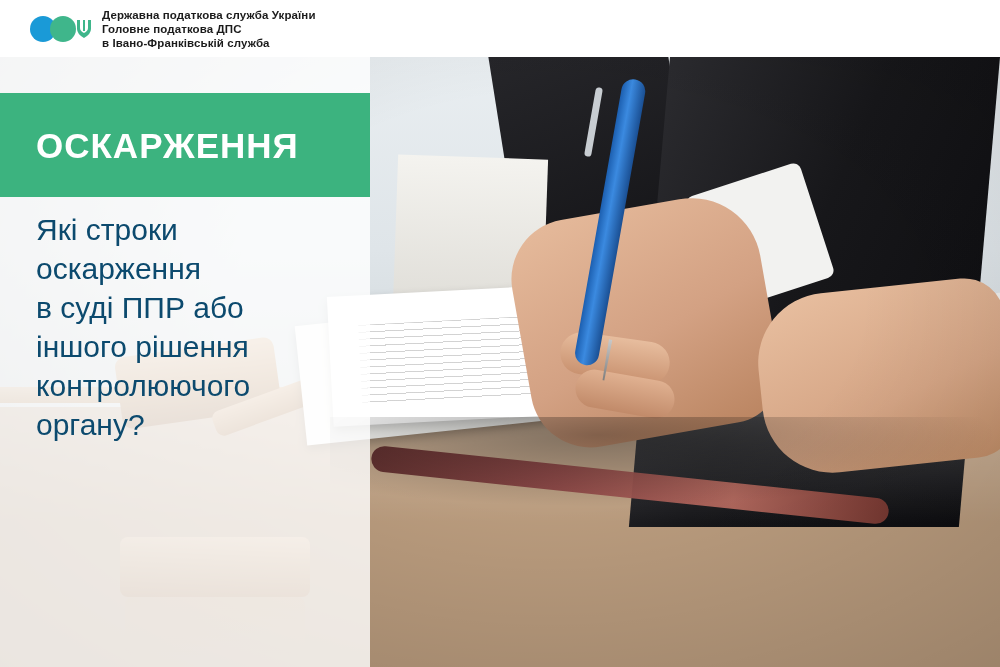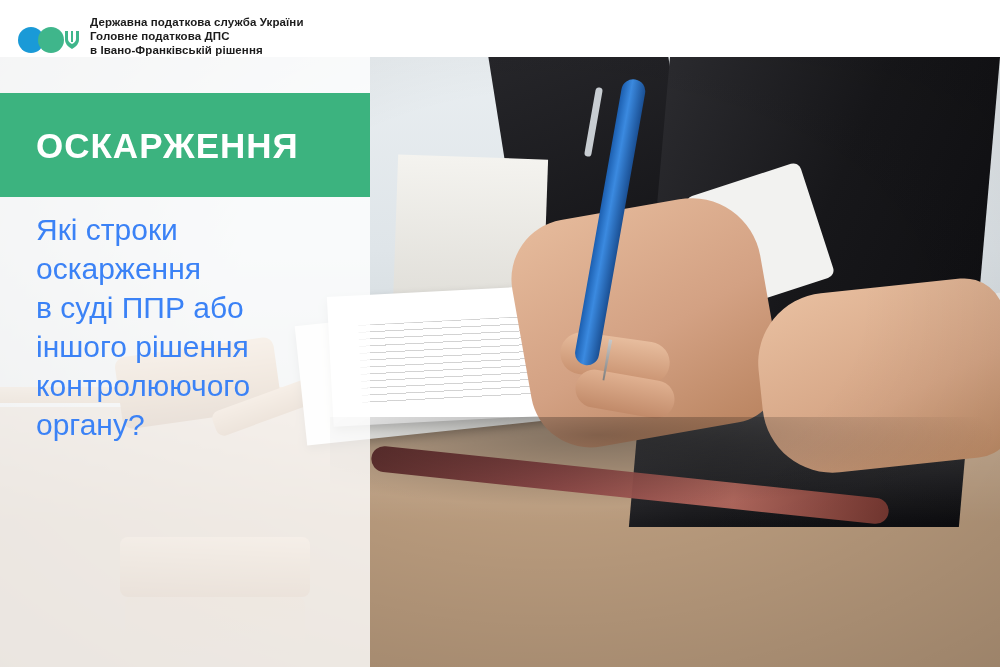--- a/index.html
+++ b/index.html
@@ -18,23 +18,23 @@
     background: #ffffff;
   }
 
   
   .header {
     position: absolute;
     left: 0; top: 0;
     width: 1000px; height: 57px;
     background: #ffffff;
     display: flex;
-    align-items: flex-end;
+    align-items: center;
     box-sizing: border-box;
-    padding-left: 18px;
+    padding-left: 30px;
     z-index: 6;
   }
   .logo {
     position: relative;
     width: 62px;
     height: 34px;
     flex: 0 0 auto;
     margin-right: 10px;
   }
   .logo .dot-blue {
@@ -300,21 +300,21 @@
     padding-left: 36px;
     line-height: 1;
   }
 
   
   .question {
     position: absolute;
     left: 36px; top: 210px;
     width: 320px;
     z-index: 4;
-    color: #3b82f6;
+    color: #0c4a6e;
     font-size: 30px;
     line-height: 39px;
     font-weight: normal;
     white-space: pre-line;
   }
 </style>
 </head>
 <body>
 
 <div class="canvas">
@@ -325,21 +325,21 @@
       <span class="dot-green"></span>
       <span class="trident">
         <svg width="16" height="24" viewBox="0 0 16 24" aria-hidden="true">
           <path d="M1 3 L1 12 Q1 17 8 21 Q15 17 15 12 L15 3 L12 3 L12 11 Q12 14 8 16 Q4 14 4 11 L4 3 Z M7 3 L9 3 L9 14 L7 14 Z" fill="#3fb68b"></path>
         </svg>
       </span>
     </div>
     <div class="header-text">
       <div>Державна податкова служба України</div>
       <div>Головне податкова ДПС</div>
-      <div>в Івано-Франківській рішення</div>
+      <div>в Івано-Франківській служба</div>
     </div>
   </div>
 
   <div class="photo">
     <div class="wall"></div>
     <div class="suit2"></div>
     <div class="suit"></div>
     <div class="paper-stack"></div>
     <div class="desk"></div>
     <div class="desk-edge"></div>

